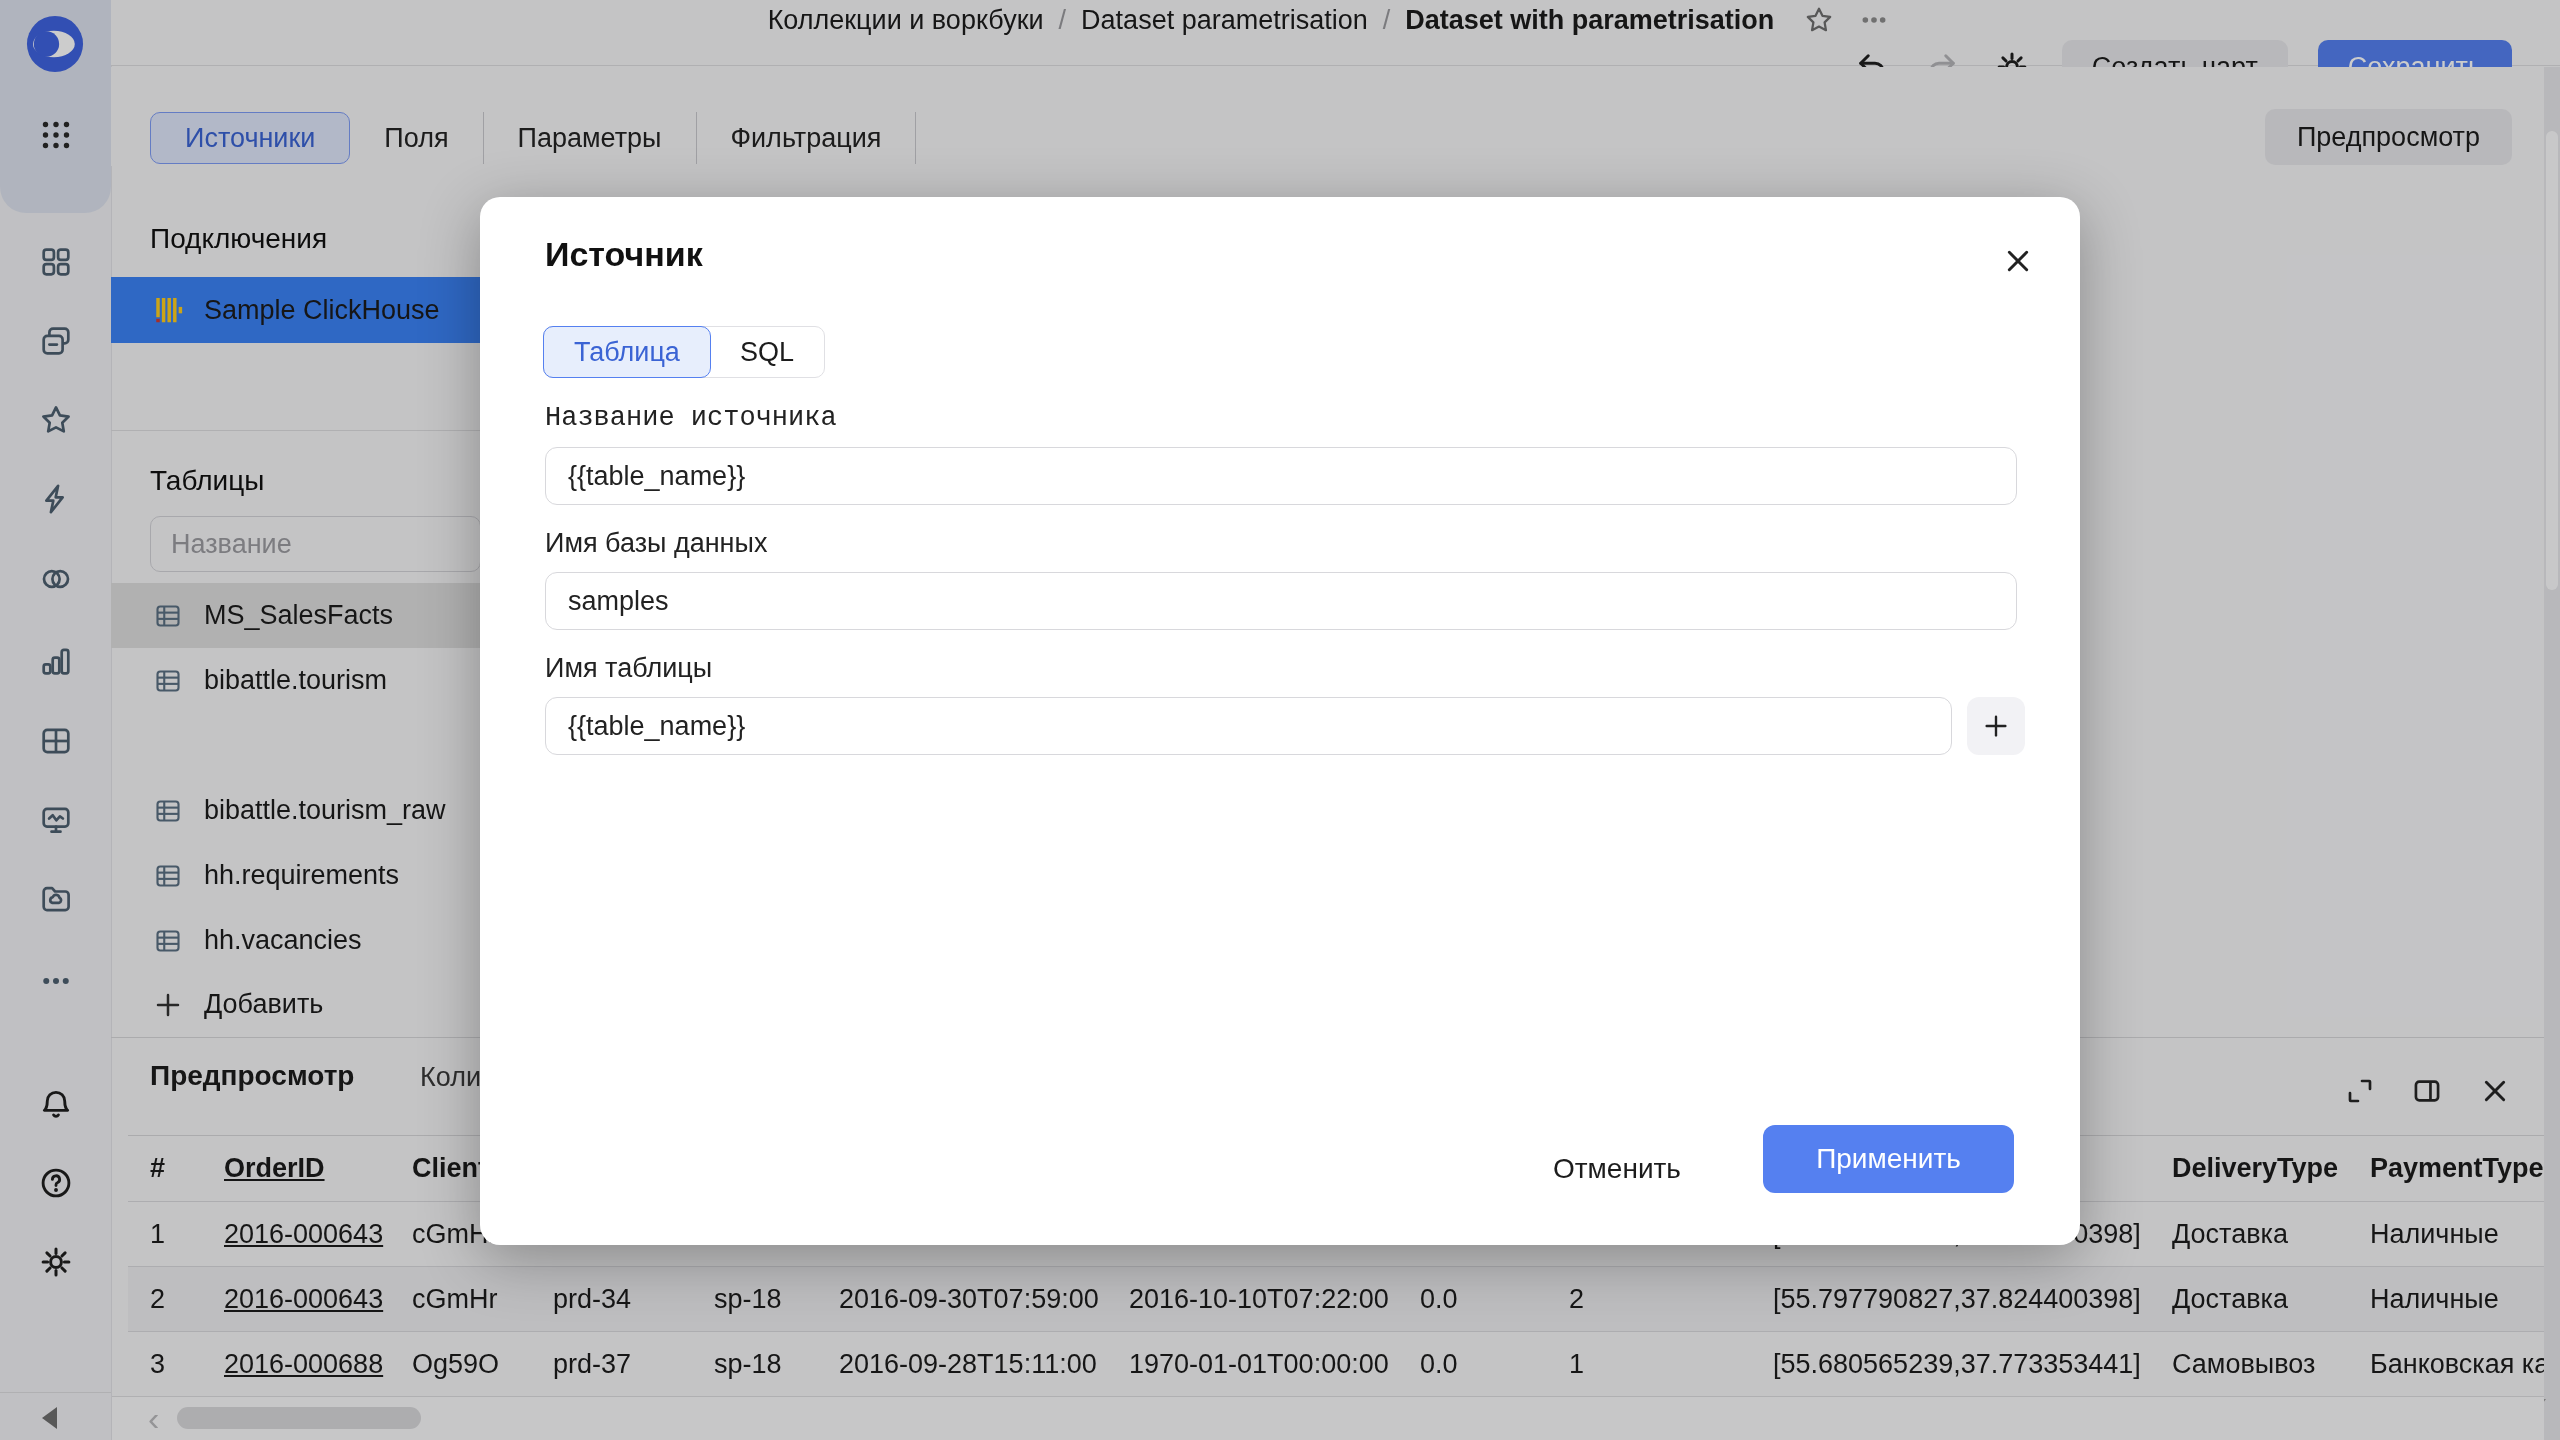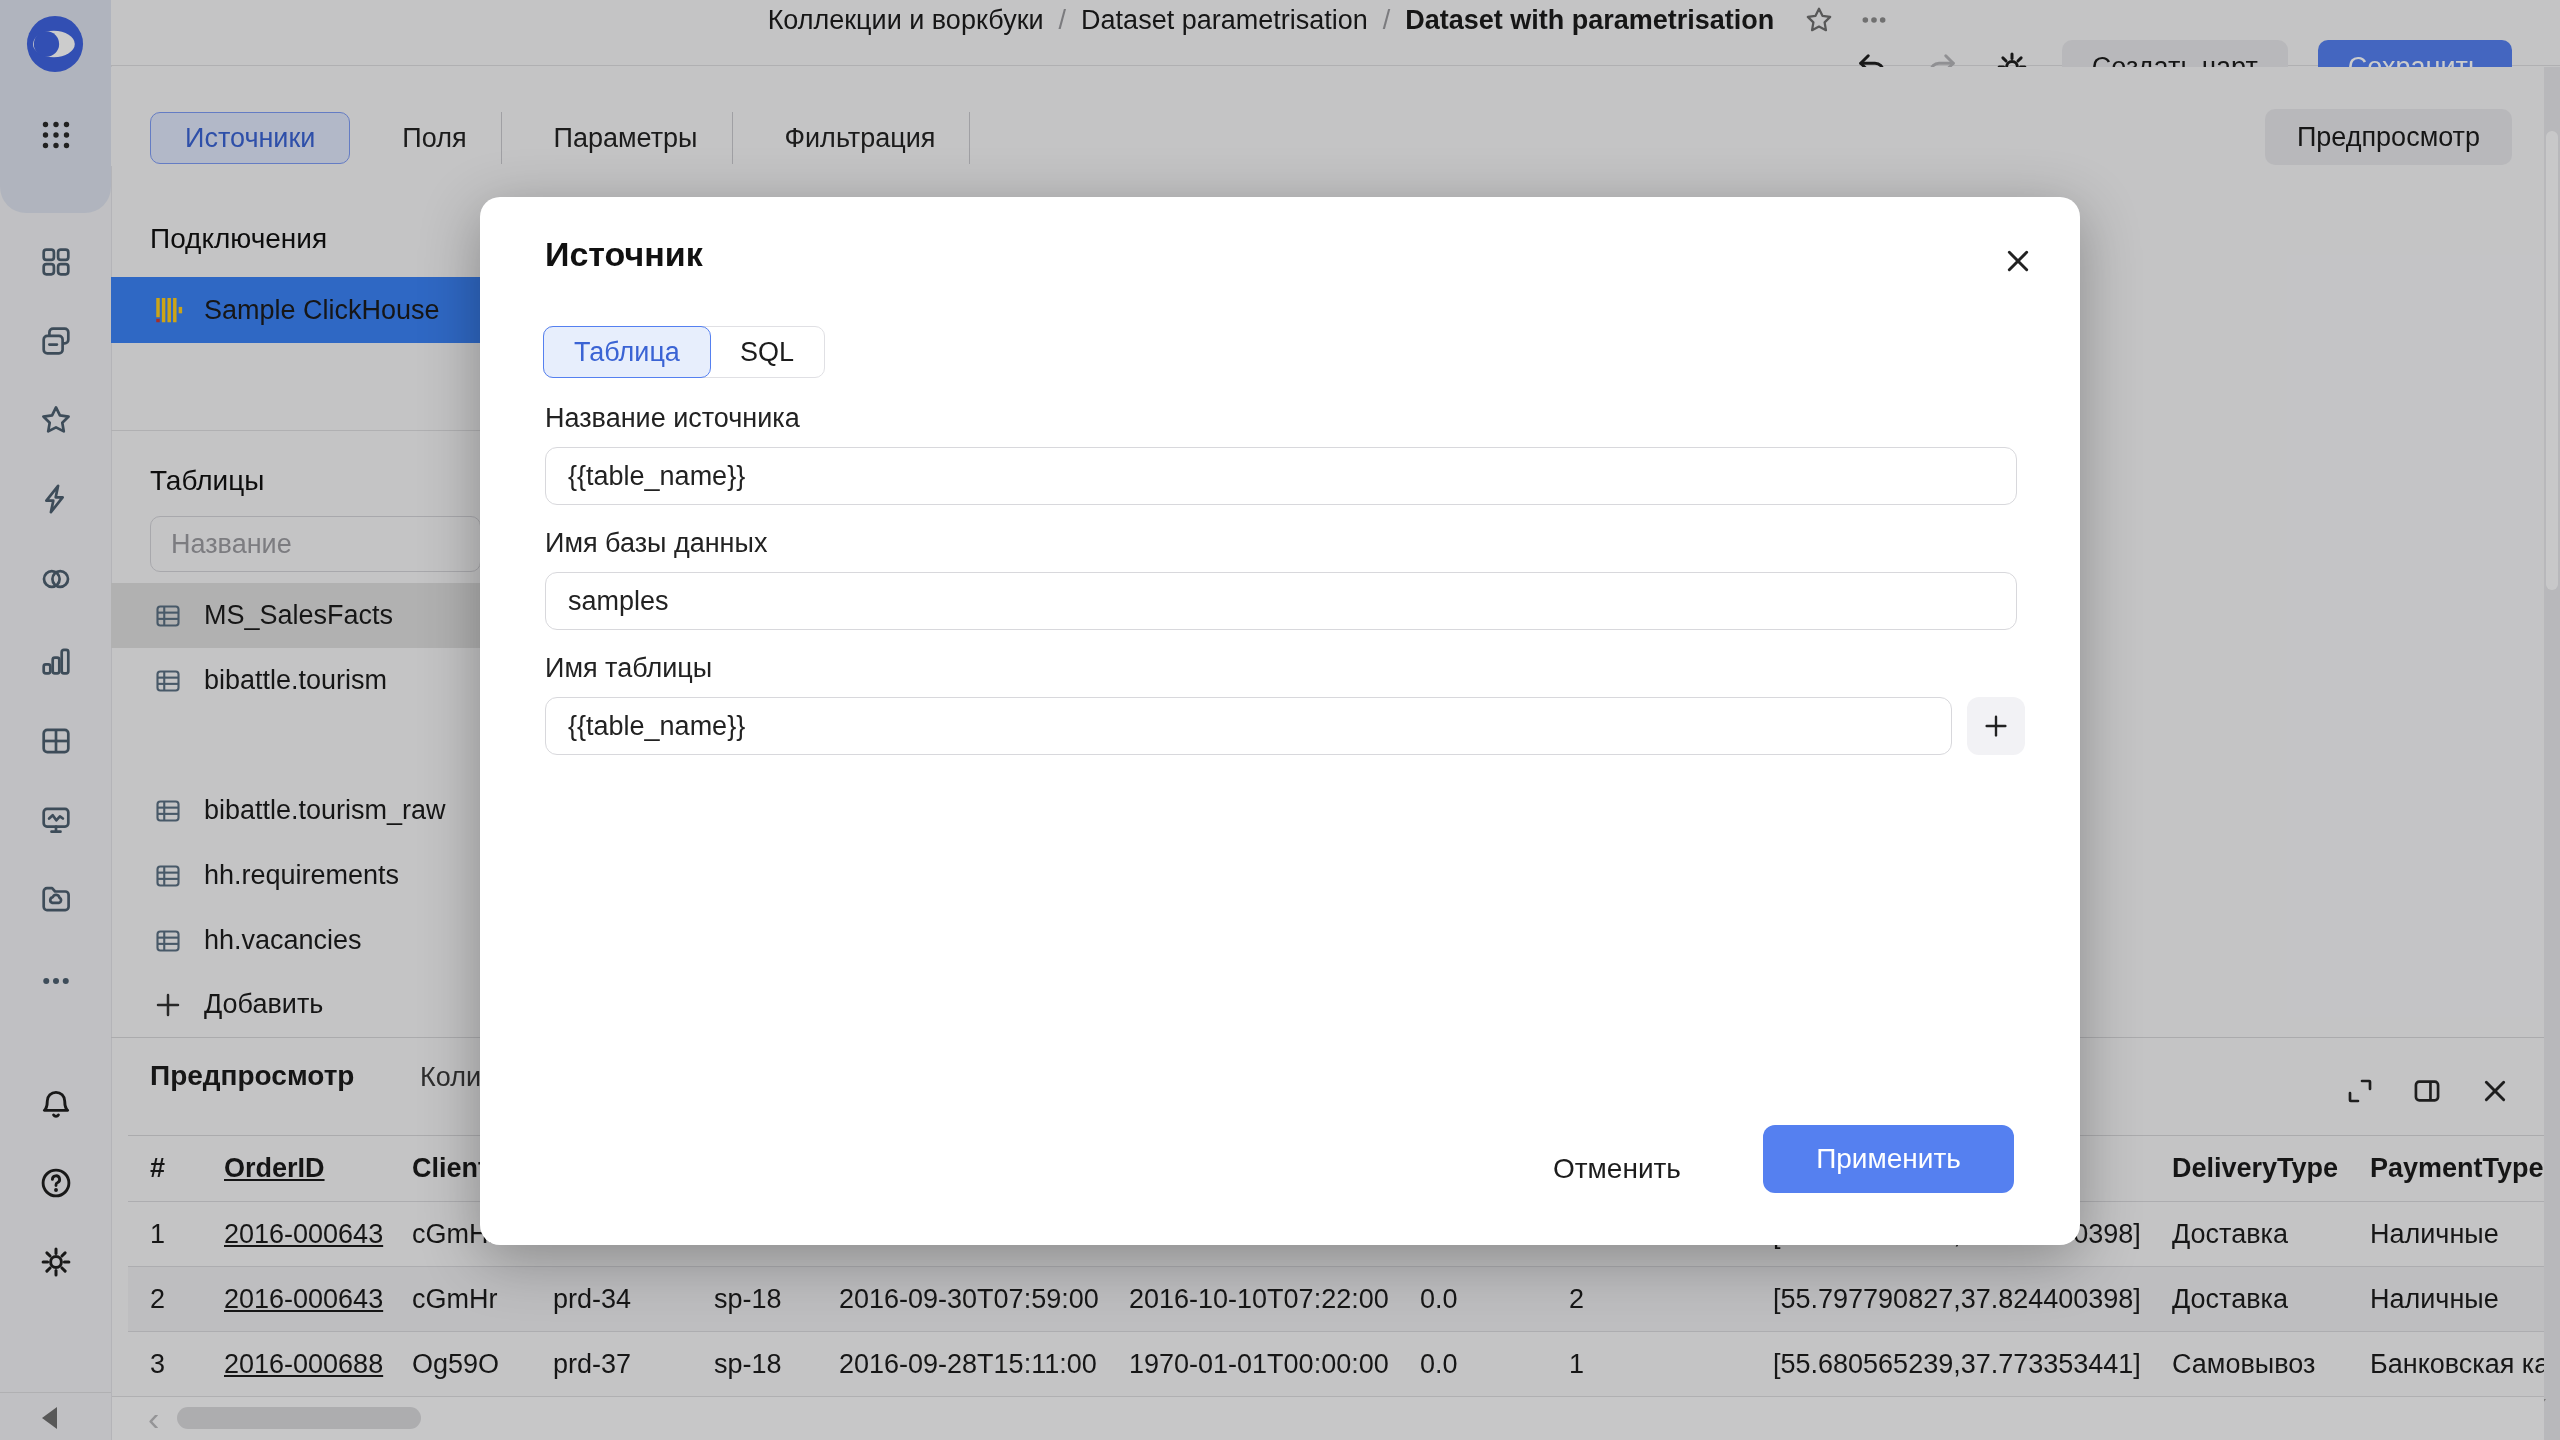--- a/index.html
+++ b/index.html
@@ -24,21 +24,21 @@
   .crumb.bold{font-weight:700;}
   .crumb-sep{color:#9a9a9e;}
   .tb-right{margin-left:auto;display:flex;align-items:center;gap:30px;}
   .icon-btn{width:40px;height:40px;display:flex;align-items:center;justify-content:center;cursor:pointer;}
   .btn{height:54px;border-radius:10px;display:flex;align-items:center;padding:0 30px;font-size:27px;white-space:nowrap;cursor:pointer;}
   .btn.gray{background:#e7e7ea;color:#1c1c1c;}
   .btn.blue{background:#5580f0;color:#fff;}
 
   
   .tabsbar{left:111px;top:67px;width:2449px;height:99px;background:#f5f5f7;}
-  .ptabs{position:absolute;left:39px;top:45px;height:52px;display:flex;align-items:stretch;gap:18px;}
+  .ptabs{position:absolute;left:39px;top:45px;height:52px;display:flex;align-items:stretch;}
   .ptab{display:flex;align-items:center;padding:0 34px;font-size:27px;color:#242424;border-right:1px solid #c9c9cd;}
   .ptab.on{border:1px solid #7e9bf5;background:#dfe7fa;color:#3a63d4;border-radius:10px;}
   .preview-btn{position:absolute;right:48px;top:42px;height:56px;border-radius:10px;background:#e7e7ea;
     display:flex;align-items:center;padding:0 32px;font-size:27px;cursor:pointer;}
 
   
   .panel{left:111px;top:166px;width:449px;height:871px;}
   .sec-title{position:absolute;left:39px;font-size:28px;font-weight:400;color:#111;}
   .conn-row{position:absolute;left:0;top:111px;width:449px;height:66px;background:#3b82f6;display:flex;align-items:center;cursor:pointer;}
   .row-ic{margin-left:39px;width:36px;display:flex;justify-content:center;}
@@ -480,21 +480,21 @@
         <line x1="5.5" y1="5.5" x2="18.5" y2="18.5"></line>
           <line x1="18.5" y1="5.5" x2="5.5" y2="18.5"></line>
       </svg>
     </div>
 
     <div class="seg">
       <div class="segbtn on">Таблица</div>
       <div class="segbtn">SQL</div>
     </div>
 
-    <div class="m-label" style="top:206px;">Название источника</div>
+    <div class="m-label" style="top:206px;font-family:Liberation Mono, monospace;">Название источника</div>
     <input class="m-input" style="top: 250px; width: 1472px;" type="text" value="{{table_name}}">
 
     <div class="m-label" style="top:331px;">Имя базы данных</div>
     <input class="m-input" style="top: 375px; width: 1472px;" type="text" value="samples">
 
     <div class="m-label" style="top:456px;">Имя таблицы</div>
     <input class="m-input" style="top: 500px; width: 1407px;" type="text" value="{{table_name}}">
     <div class="plusbtn">
       <svg width="30" height="30" viewBox="0 0 24 24" fill="none" stroke="#222" stroke-width="1.9" stroke-linecap="round">
         <line x1="12" y1="4.5" x2="12" y2="19.5"></line>

